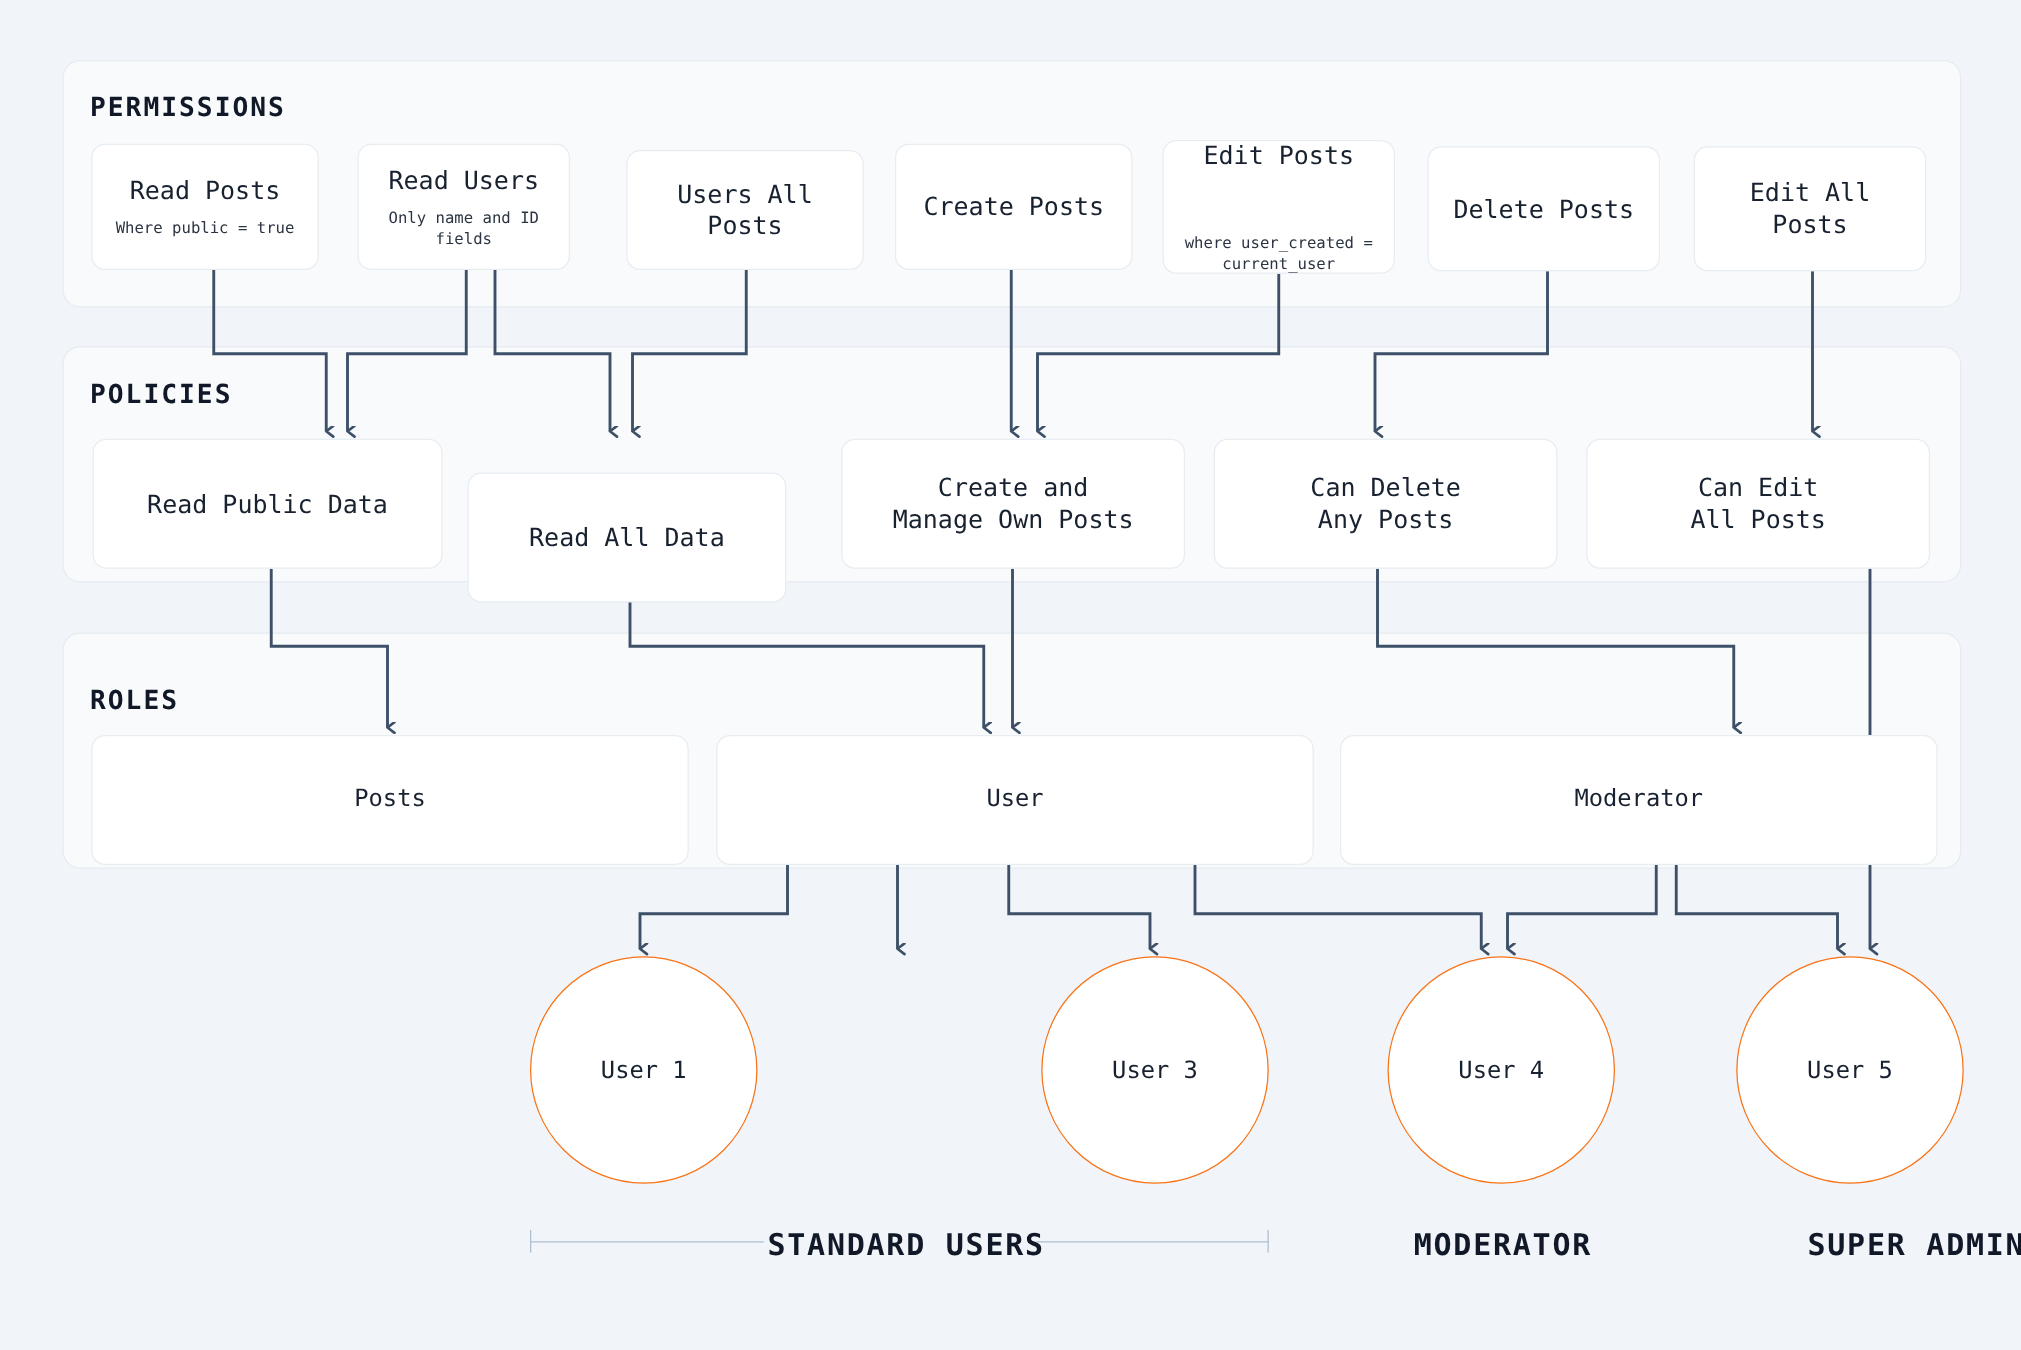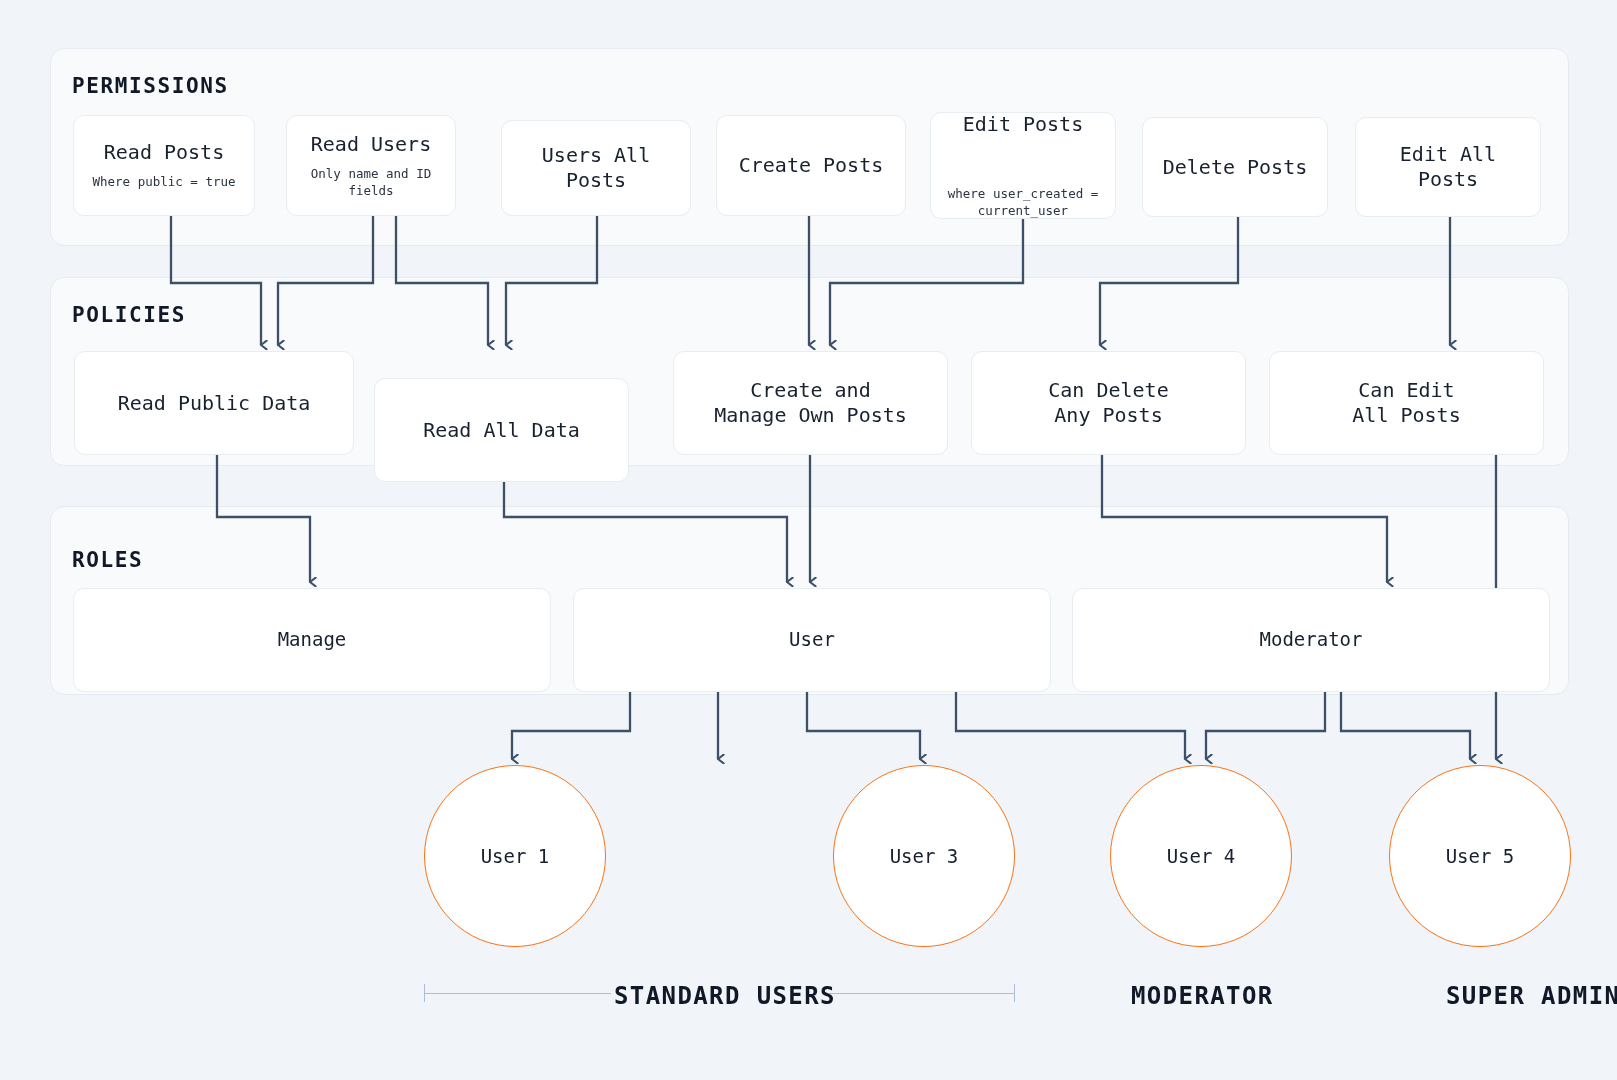--- a/index.html
+++ b/index.html
@@ -160,21 +160,21 @@
     <div class="t">Can Delete
 Any Posts</div>
   </div>
 
   <div class="card" style="left:1269px;top:351px;width:275px;height:104px;">
     <div class="t">Can Edit
 All Posts</div>
   </div>
 
   <div class="card role-card" style="left:73px;top:588px;width:478px;height:104px;">
-    <div class="t">Manage</div>
+    <div class="t">Posts</div>
   </div>
 
   <div class="card role-card" style="left:573px;top:588px;width:478px;height:104px;">
     <div class="t">User</div>
   </div>
 
   <div class="card role-card" style="left:1072px;top:588px;width:478px;height:104px;">
     <div class="t">Moderator</div>
   </div>
 

